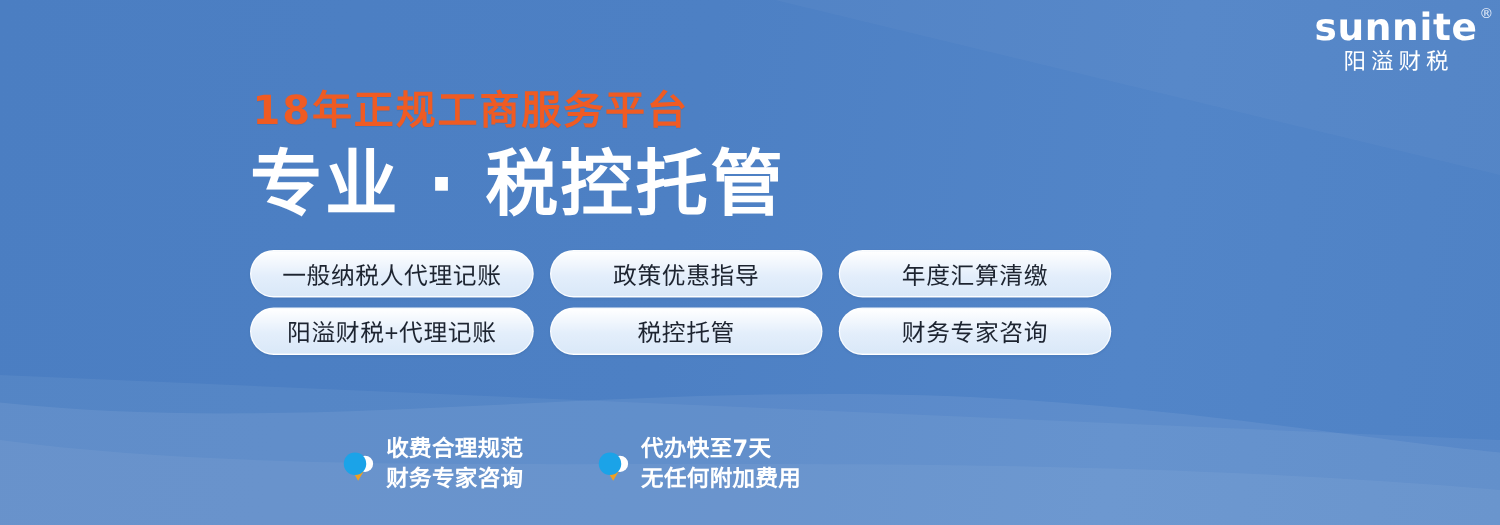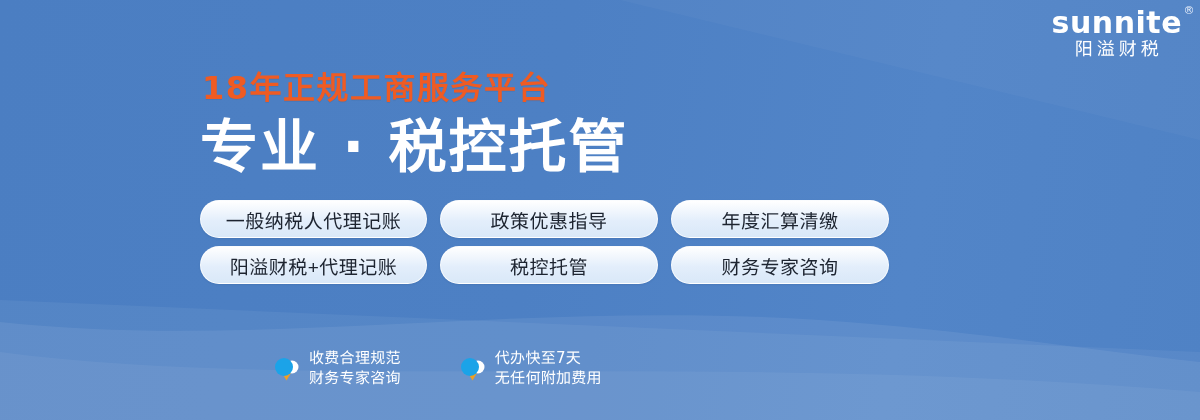--- a/index.html
+++ b/index.html
@@ -138,22 +138,22 @@
     position: relative;
   }
   .feature-icon svg { display: block; }
   .feature-text {
     display: flex;
     flex-direction: column;
     gap: 3px;
   }
   .feature-line {
     color: #ffffff;
-    font-size: 15px;
-    font-weight: 400;
+    font-size: 18px;
+    font-weight: 700;
     line-height: 1.15;
     letter-spacing: 0.3px;
     white-space: nowrap;
     font-family: "DejaVu Sans", sans-serif;
   }
 </style>
 </head>
 <body>
 
 <div class="banner">

